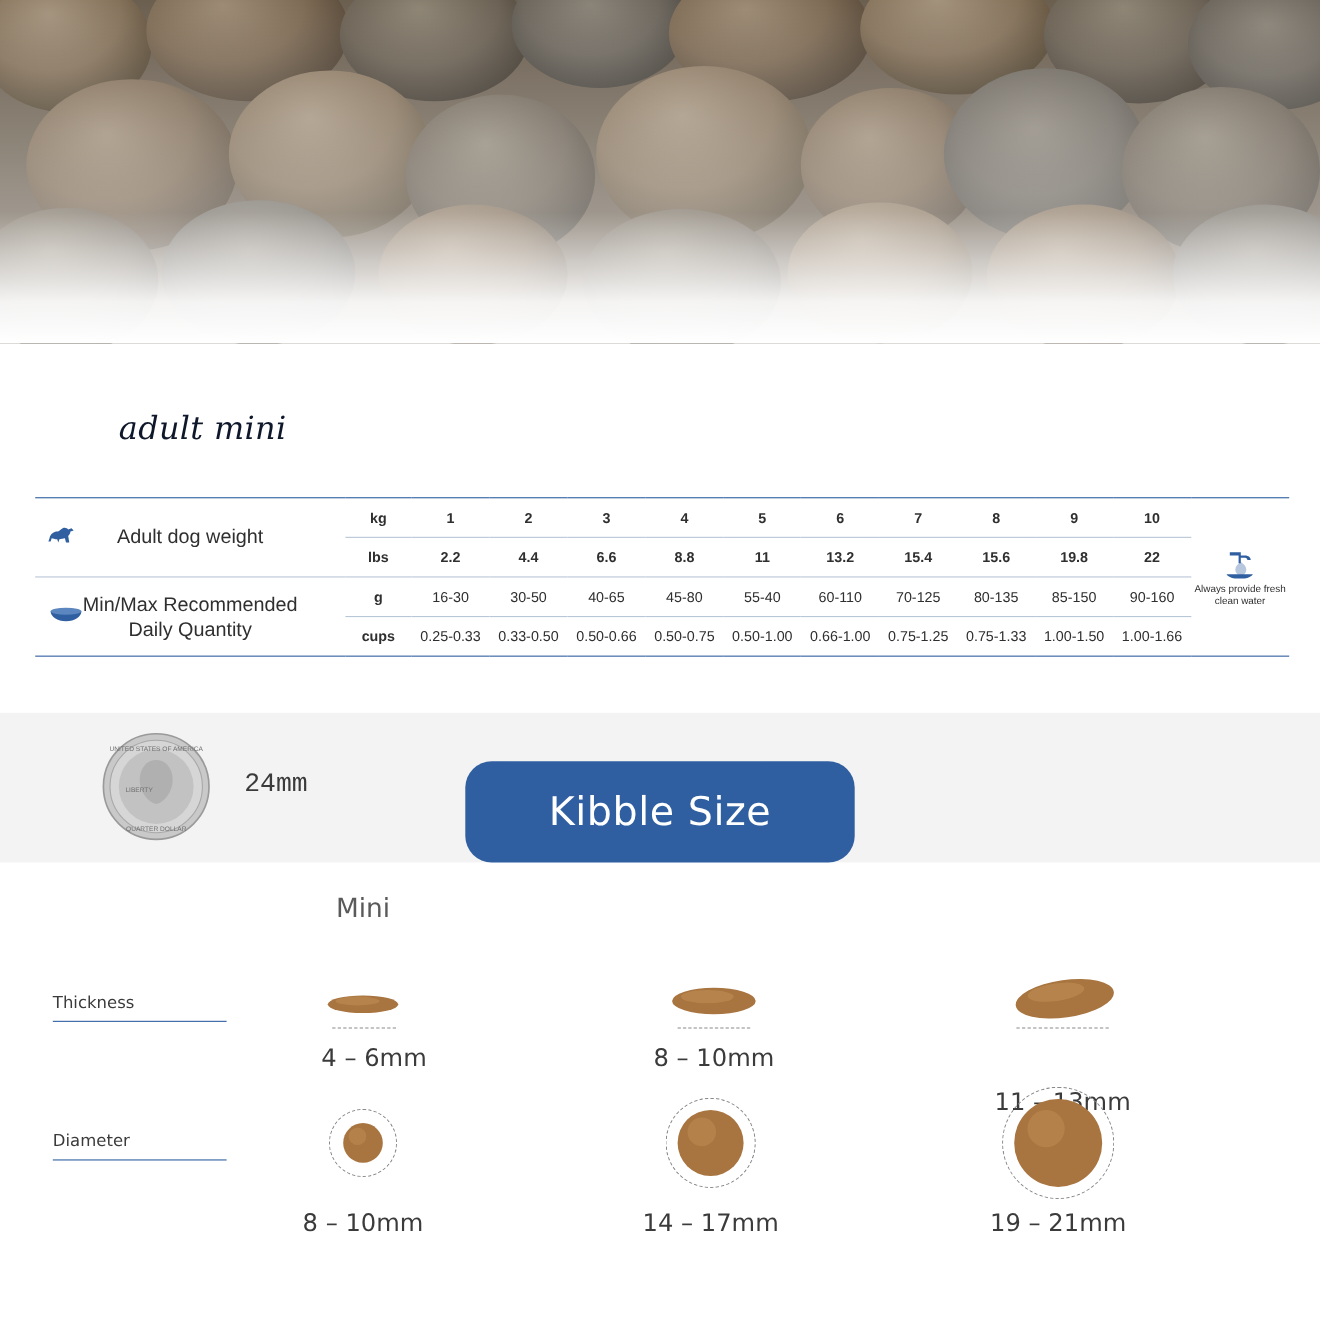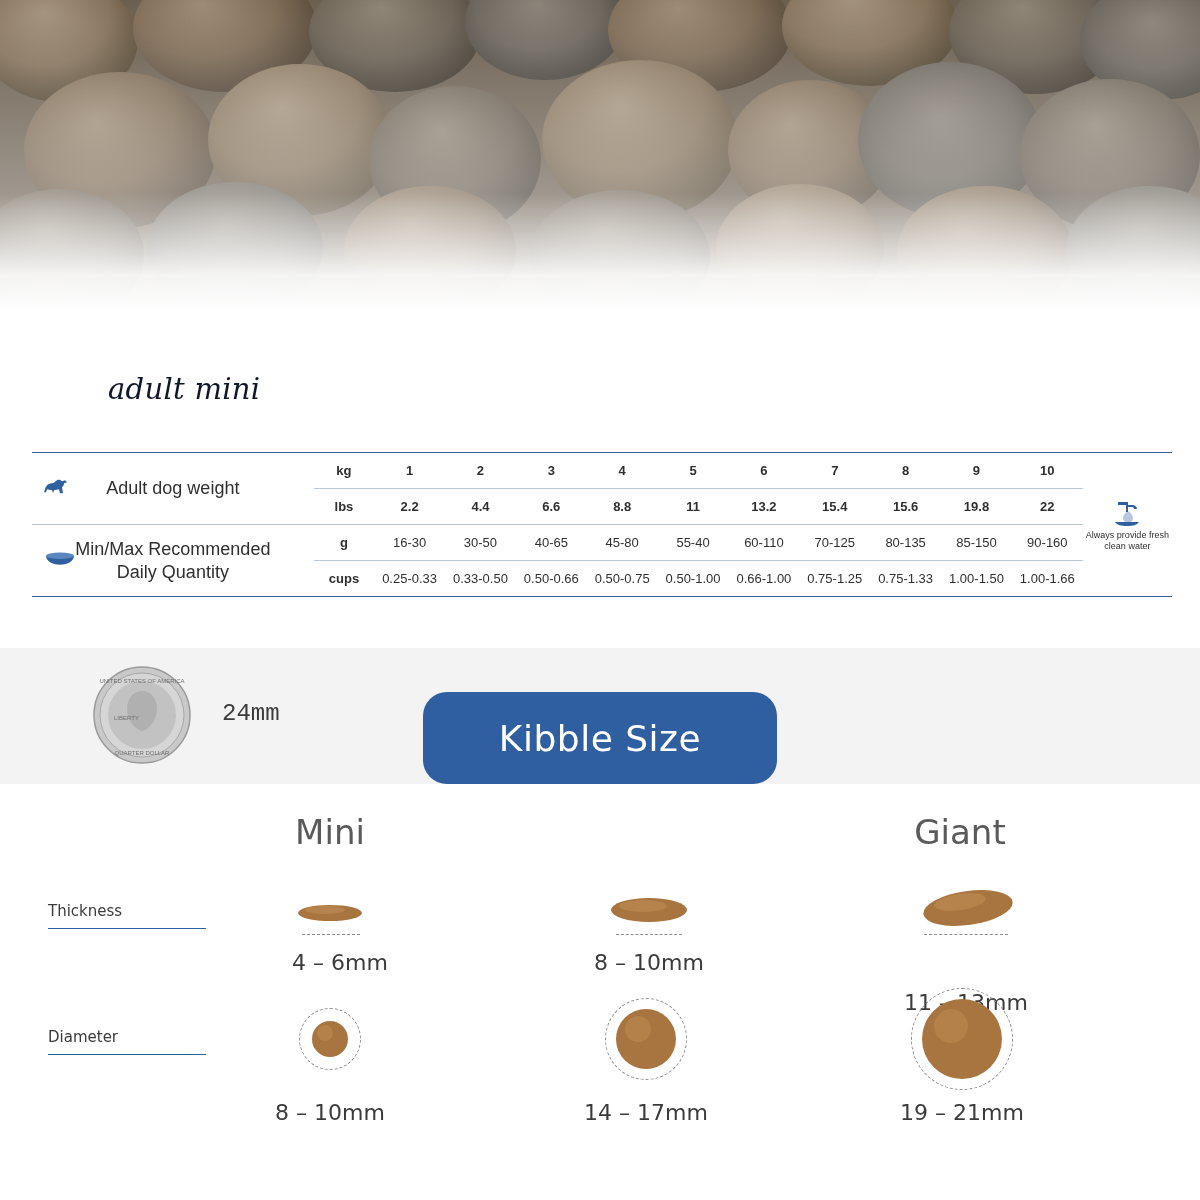--- a/index.html
+++ b/index.html
@@ -125,21 +125,21 @@
   }
 
   
   .grid {
     position: absolute;
     left: 0; top: 790px;
     width: 1200px; height: 410px;
   }
   .col-head {
     position: absolute;
-    font-size: 34px;
+    font-size: 24px;
     color: #5a5a5a;
     font-family: "DejaVu Sans", sans-serif;
     text-align: center;
     white-space: nowrap;
   }
   .row-label {
     position: absolute;
     font-size: 15px;
     color: #3b3b3b;
     font-family: "DejaVu Sans", sans-serif;
@@ -346,21 +346,20 @@
   </div>
   <div class="coin-label">24mm</div>
 
   <div class="kibble-pill">
     <span>Kibble Size</span>
   </div>
 
   <div class="grid">
 
     <div class="col-head" style="left:230px; top:22px; width:200px;">Mini</div>
-    <div class="col-head" style="left:860px; top:22px; width:200px;">Giant</div>
 
     <div class="row-label" style="left:48px; top:112px;">Thickness</div>
     <div class="row-label" style="left:48px; top:238px;">Diameter</div>
 
     <div class="kib" style="left:297px; top:112px;">
       <svg width="66" height="22" viewBox="0 0 66 22">
         <ellipse cx="33" cy="11" rx="32" ry="8" fill="#a8743f"></ellipse>
         <ellipse cx="28" cy="8" rx="20" ry="4" fill="#bd8a52" opacity="0.7"></ellipse>
       </svg>
     </div>

